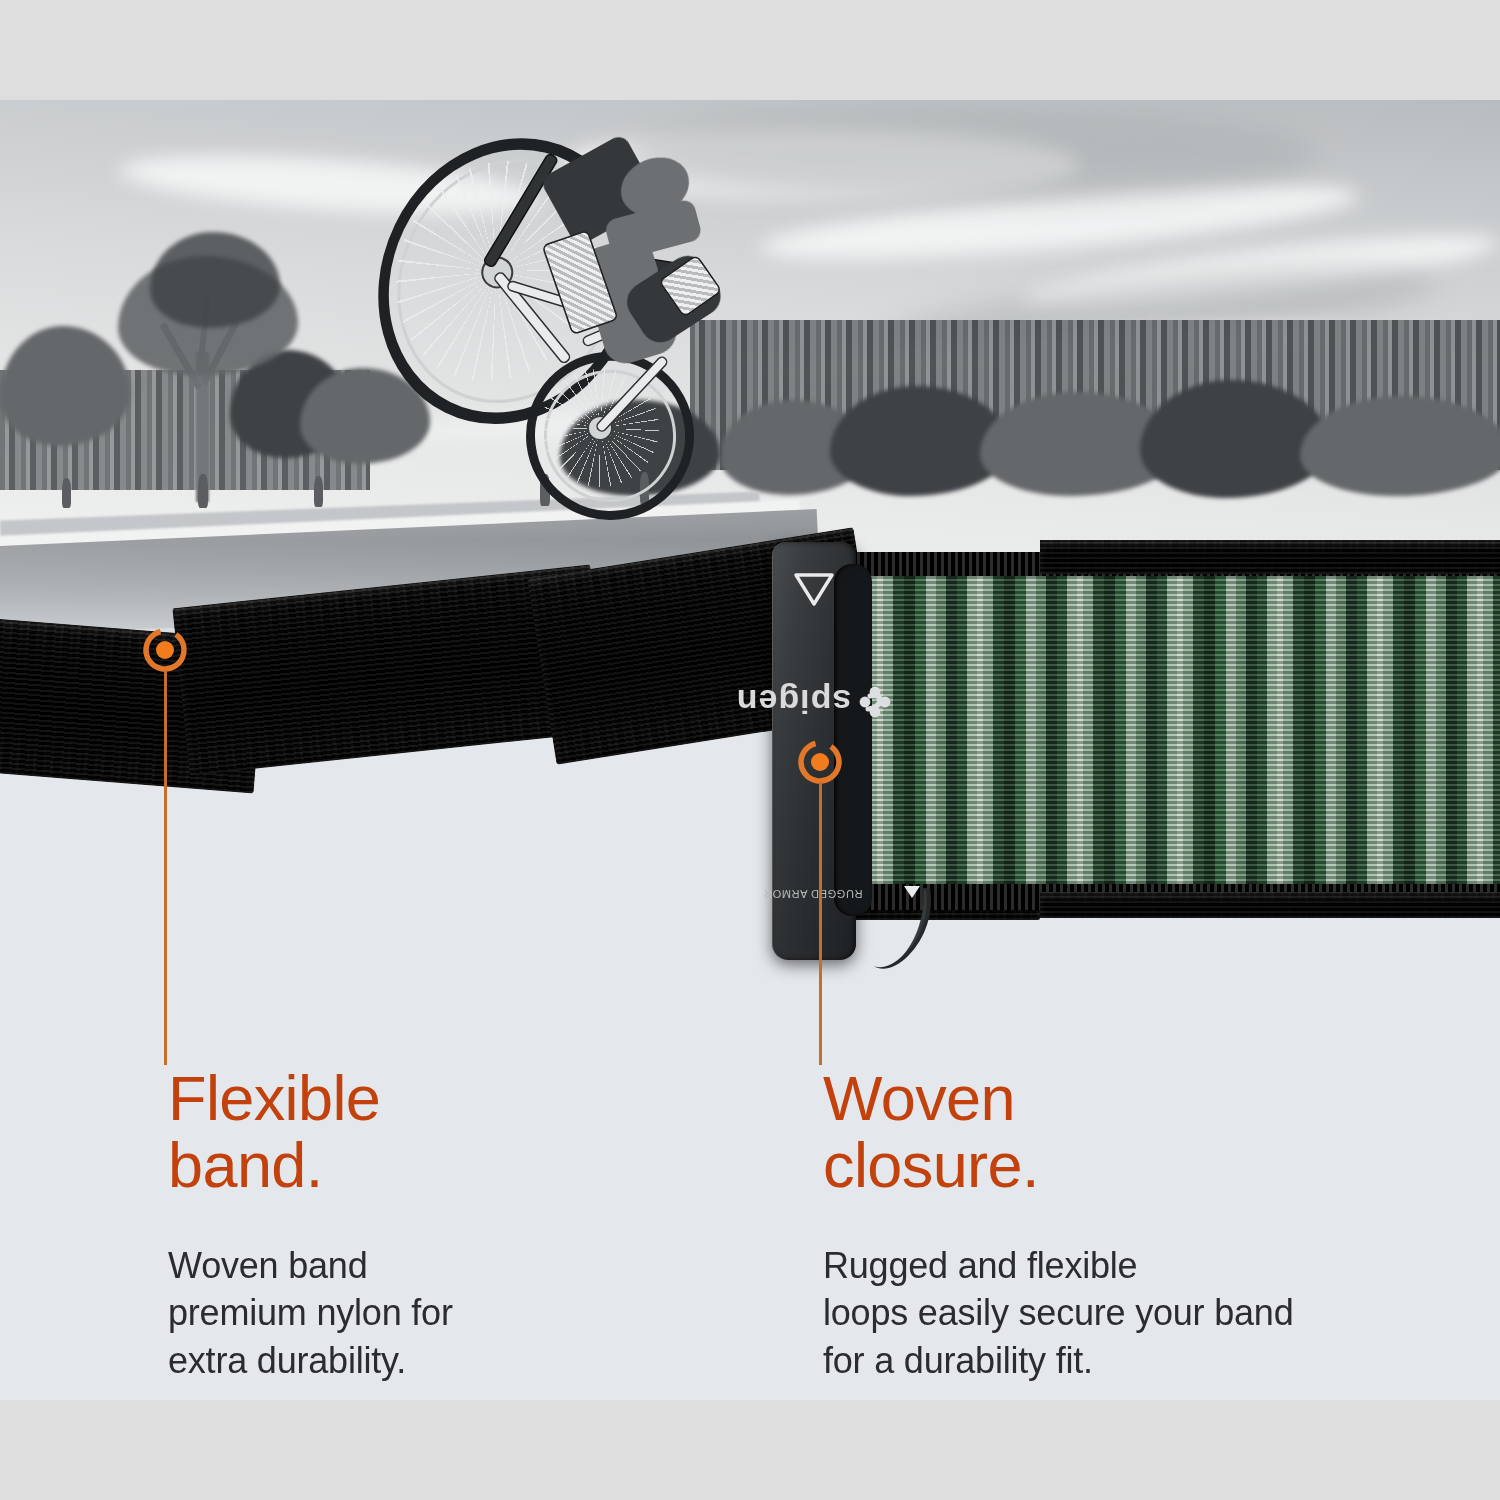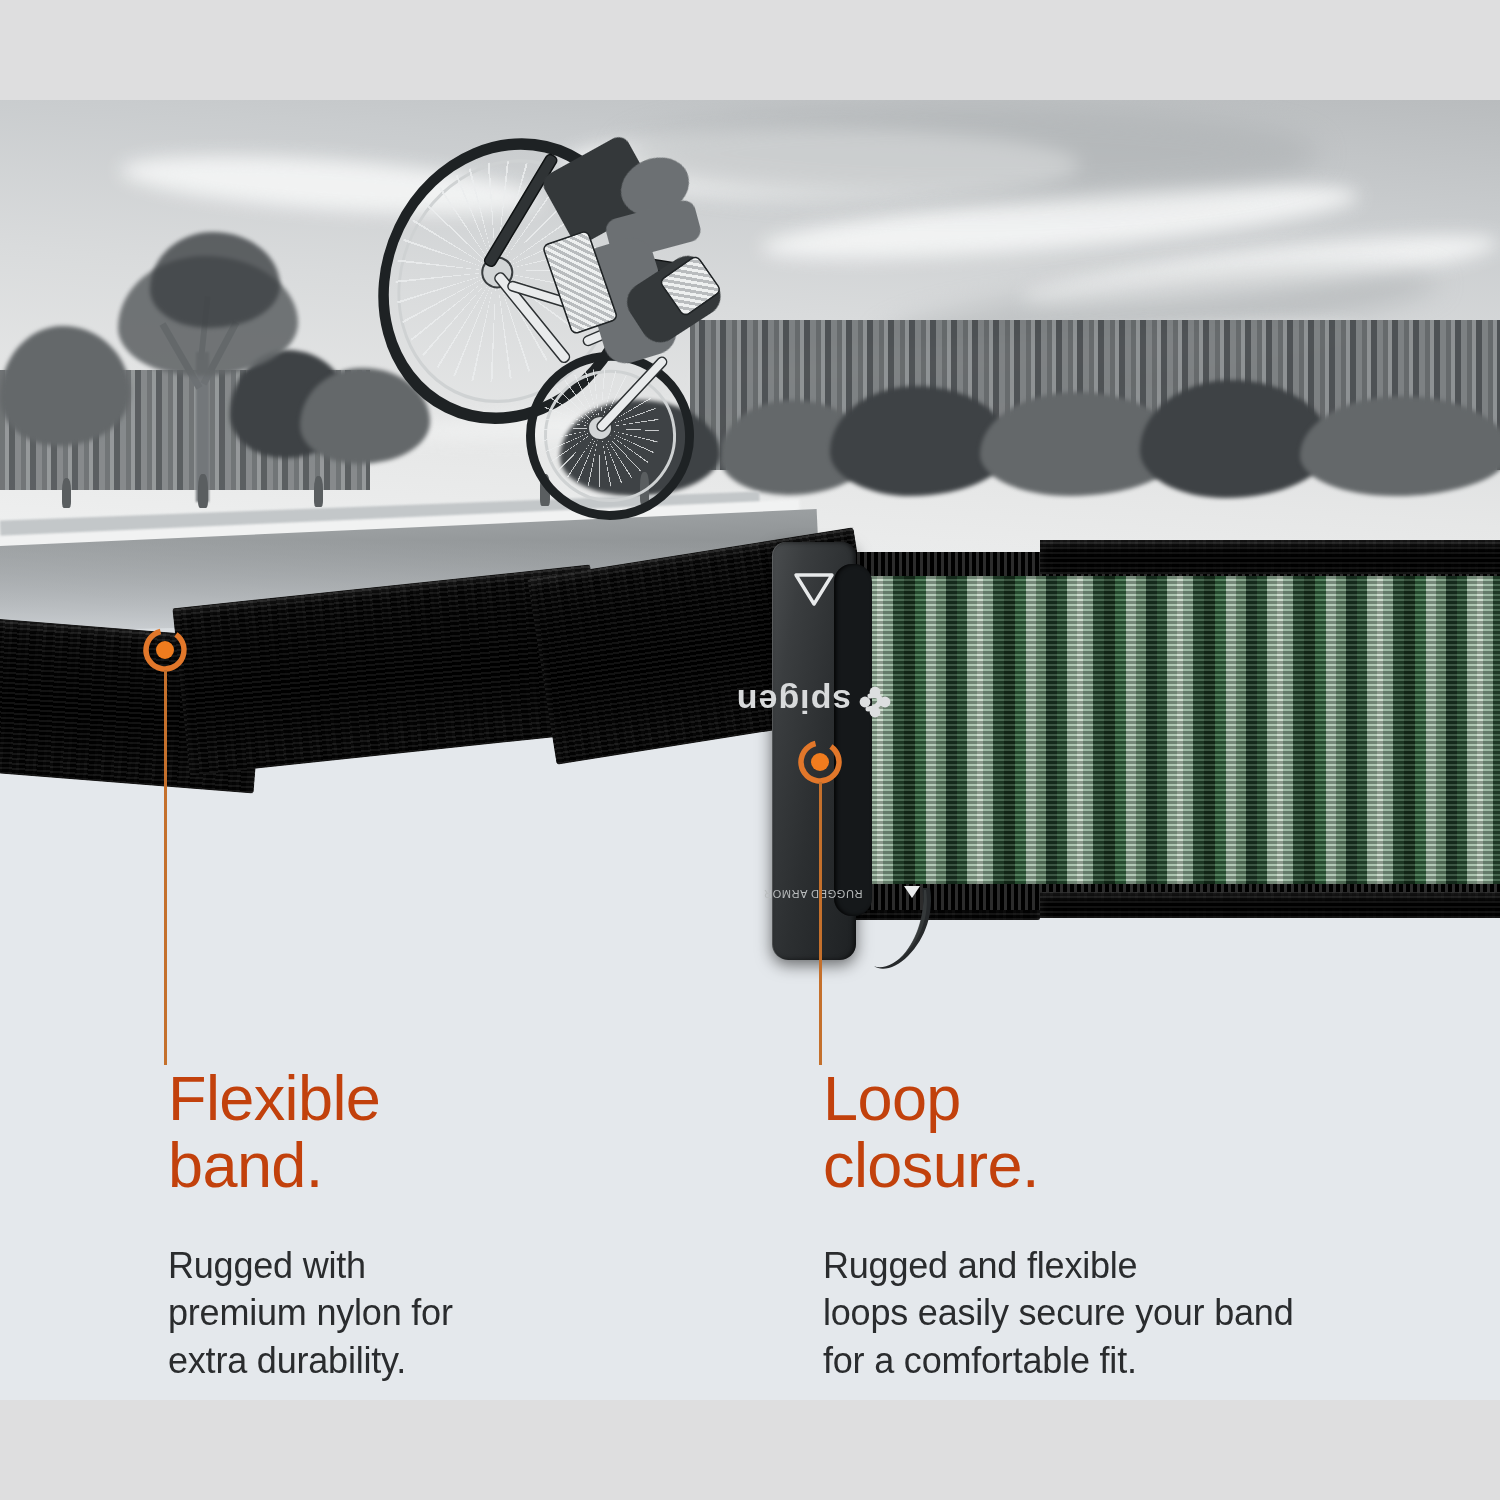--- a/index.html
+++ b/index.html
@@ -253,33 +253,33 @@
 
     <svg class="marker" style="left:142px;top:527px;" viewBox="0 0 46 46">
       <circle cx="23" cy="23" r="19" fill="none" stroke="#e2772a" stroke-width="5.5" stroke-dasharray="96 16" transform="rotate(-35 23 23)"></circle>
       <circle cx="23" cy="23" r="9" fill="#f07c1e"></circle>
     </svg>
     <div class="leader" style="left:164px;top:570px;height:395px;"></div>
 
     <div class="col" style="left:168px;top:965px;width:600px;">
       <div class="headline">Flexible
 band.</div>
-      <div class="body">Rugged with
+      <div class="body">Woven band
 premium nylon for
 extra durability.</div>
     </div>
 
     <svg class="marker" style="left:797px;top:639px;" viewBox="0 0 46 46">
       <circle cx="23" cy="23" r="19" fill="none" stroke="#e2772a" stroke-width="5.5" stroke-dasharray="96 16" transform="rotate(-35 23 23)"></circle>
       <circle cx="23" cy="23" r="9" fill="#f07c1e"></circle>
     </svg>
     <div class="leader" style="left:819px;top:682px;height:283px;"></div>
 
     <div class="col" style="left:823px;top:965px;width:640px;">
-      <div class="headline">Loop
+      <div class="headline">Woven
 closure.</div>
       <div class="body">Rugged and flexible
 loops easily secure your band
-for a comfortable fit.</div>
+for a durability fit.</div>
     </div>
 
   </div>
 </div>
 
 </body></html>

